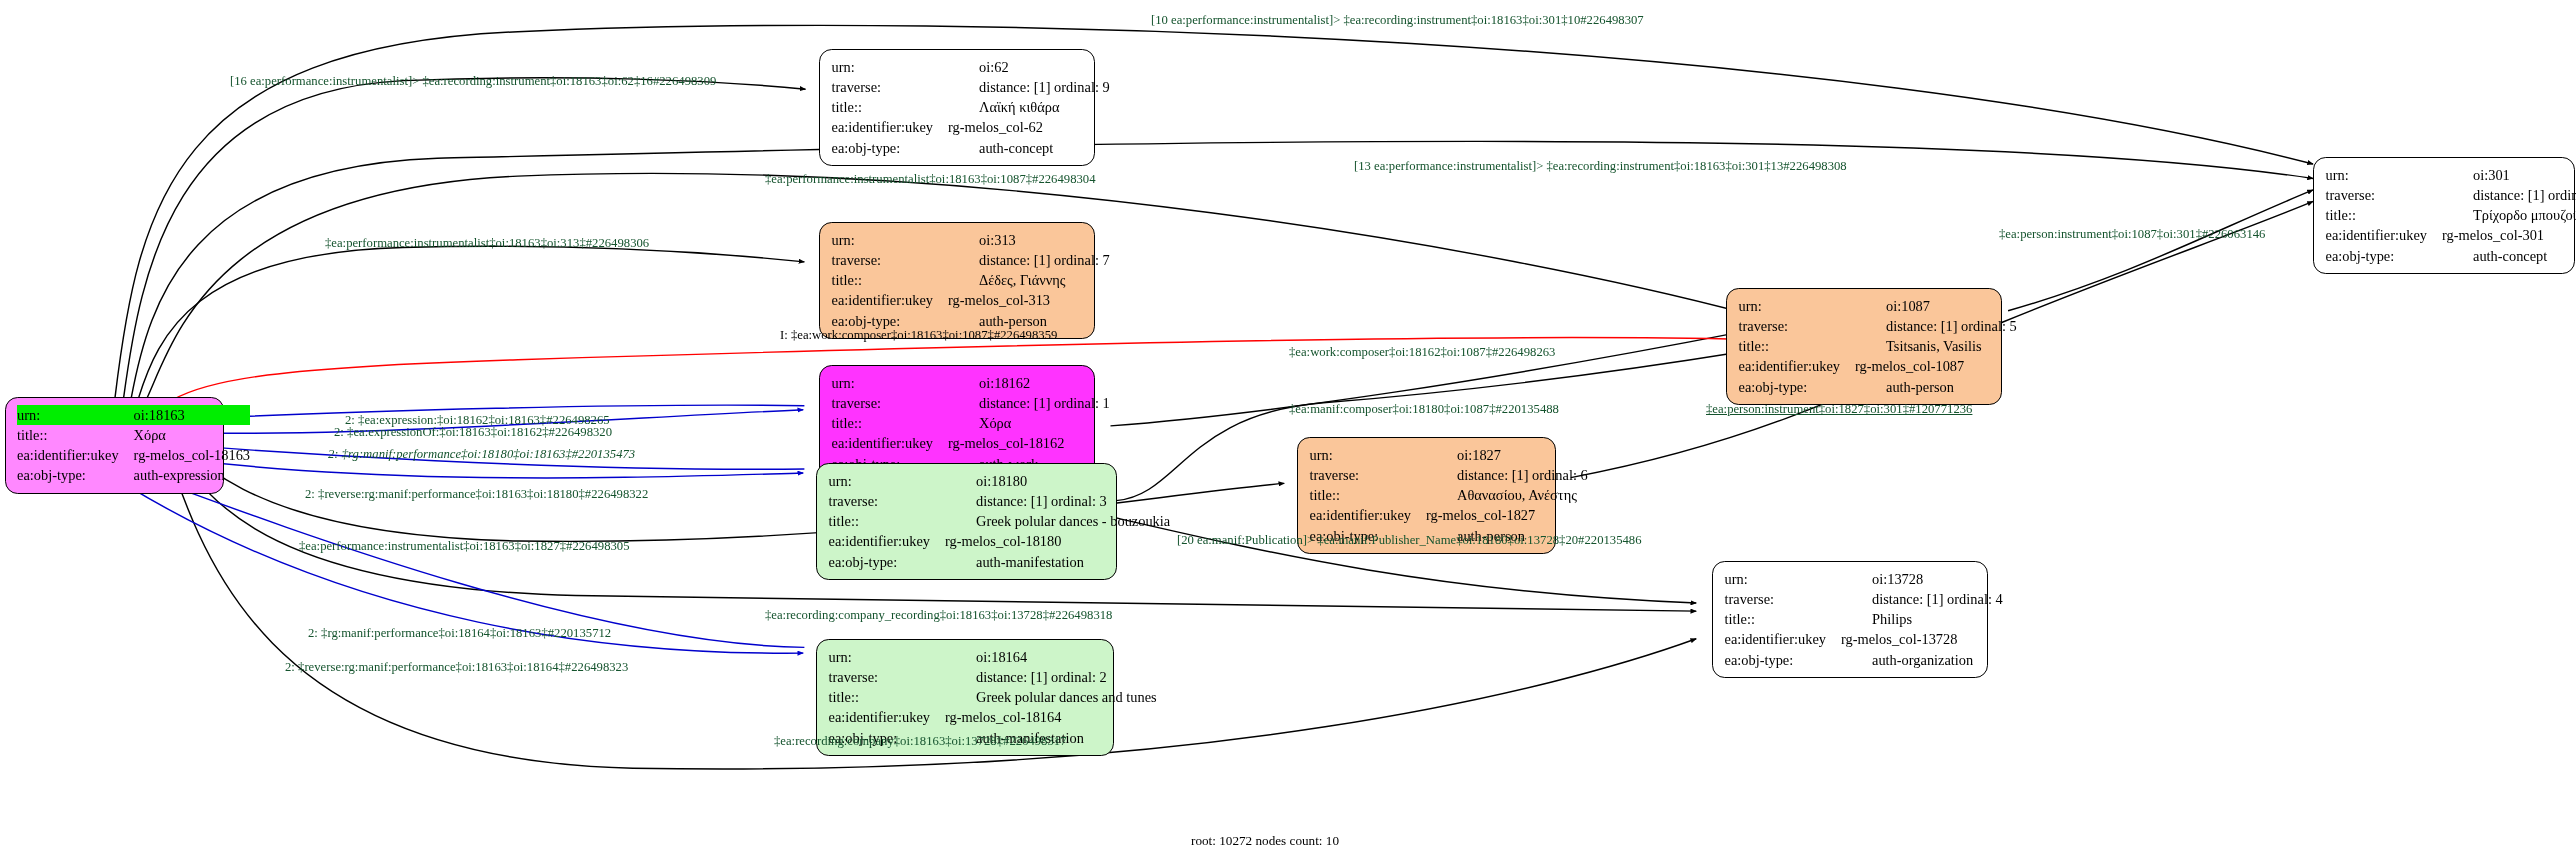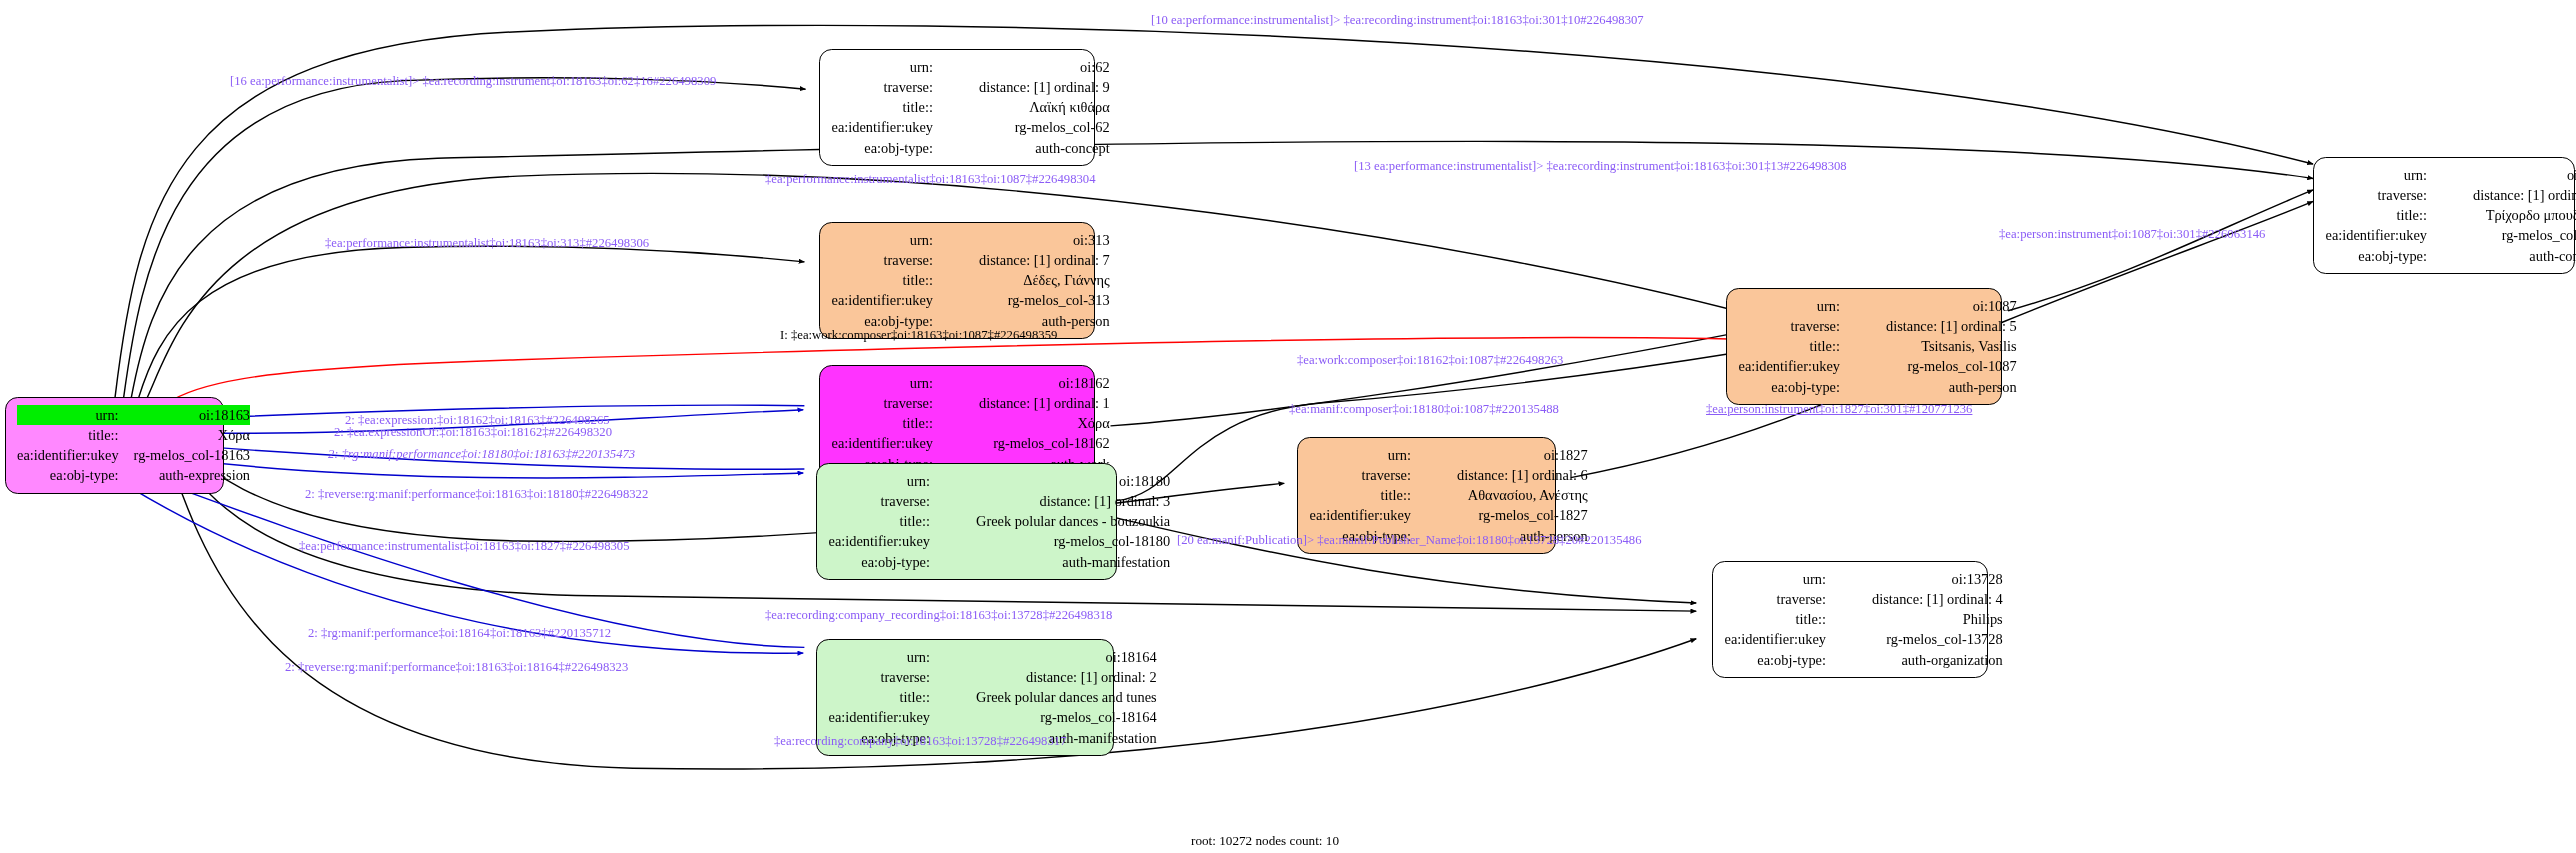--- a/index.html
+++ b/index.html
@@ -26,21 +26,20 @@
     position: absolute;
     box-sizing: border-box;
     border: 1.2px solid #000000;
     border-radius: 12.7px;
     background: #ffffff;
     padding: 7px 10.4px 7px 11.5px;
   }
   .node table {
     border-collapse: collapse;
     border-spacing: 0;
-    text-align: right;
   }
   .node td {
     font-family: "Liberation Serif", serif;
     font-size: 14.4px;
     line-height: 1.0;
     color: #000000;
     padding: 2.9px 0 2.9px 0;
     white-space: nowrap;
     vertical-align: top;
   }
@@ -52,21 +51,21 @@
   .node.magenta { background: #ff33ff; }
   .node.orange  { background: #fac69a; }
   .node.greenbg { background: #cdf5c9; }
   .node.pink    { background: #ff88ff; }
   .node.white   { background: #ffffff; }
 
   .edge-label {
     position: absolute;
     font-family: "Liberation Serif", serif;
     font-size: 12.7px;
-    color: #8b5cf6;
+    color: #14532d;
     white-space: nowrap;
     line-height: 1;
   }
   .footer-label {
     position: absolute;
     font-family: "Liberation Serif", serif;
     font-size: 13.2px;
     color: #000000;
     white-space: nowrap;
   }
@@ -405,21 +404,21 @@
       </table>
   </div>
 
   <div class="edge-label" style="left:1151px; top:14px;">[10 ea:performance:instrumentalist]&gt; ‡ea:recording:instrument‡oi:18163‡oi:301‡10#226498307</div>
   <div class="edge-label" style="left:230px; top:75px;">[16 ea:performance:instrumentalist]&gt; ‡ea:recording:instrument‡oi:18163‡oi:62‡16#226498309</div>
   <div class="edge-label" style="left:765px; top:173px;">‡ea:performance:instrumentalist‡oi:18163‡oi:1087‡#226498304</div>
   <div class="edge-label" style="left:1354px; top:160px;">[13 ea:performance:instrumentalist]&gt; ‡ea:recording:instrument‡oi:18163‡oi:301‡13#226498308</div>
   <div class="edge-label" style="left:325px; top:237px;">‡ea:performance:instrumentalist‡oi:18163‡oi:313‡#226498306</div>
   <div class="edge-label" style="left:1999px; top:228px;">‡ea:person:instrument‡oi:1087‡oi:301‡#226063146</div>
   <div class="edge-label" style="left: 780px; top: 329px; color: rgb(0, 0, 0);">I: ‡ea:work:composer‡oi:18163‡oi:1087‡#226498359</div>
-  <div class="edge-label" style="left:1289px; top:354px;margin-left:8px;">‡ea:work:composer‡oi:18162‡oi:1087‡#226498263</div>
+  <div class="edge-label" style="left:1289px; top:346px;">‡ea:work:composer‡oi:18162‡oi:1087‡#226498263</div>
   <div class="edge-label" style="left:345px; top:414px;">2: ‡ea:expression:‡oi:18162‡oi:18163‡#226498265</div>
   <div class="edge-label" style="left:334px; top:426px;">2: ‡ea:expressionOf:‡oi:18163‡oi:18162‡#226498320</div>
   <div class="edge-label" style="left:328px; top:448px;font-style:italic;">2: ‡rg:manif:performance‡oi:18180‡oi:18163‡#220135473</div>
   <div class="edge-label" style="left:1289px; top:403px;">‡ea:manif:composer‡oi:18180‡oi:1087‡#220135488</div>
   <div class="edge-label" style="left:1706px; top:403px;text-decoration:underline;">‡ea:person:instrument‡oi:1827‡oi:301‡#120771236</div>
   <div class="edge-label" style="left:305px; top:488px;">2: ‡reverse:rg:manif:performance‡oi:18163‡oi:18180‡#226498322</div>
   <div class="edge-label" style="left:299px; top:540px;">‡ea:performance:instrumentalist‡oi:18163‡oi:1827‡#226498305</div>
   <div class="edge-label" style="left:1177px; top:534px;">[20 ea:manif:Publication]&gt; ‡ea:manif:Publisher_Name‡oi:18180‡oi:13728‡20#220135486</div>
   <div class="edge-label" style="left:765px; top:609px;">‡ea:recording:company_recording‡oi:18163‡oi:13728‡#226498318</div>
   <div class="edge-label" style="left:308px; top:627px;">2: ‡rg:manif:performance‡oi:18164‡oi:18163‡#220135712</div>

